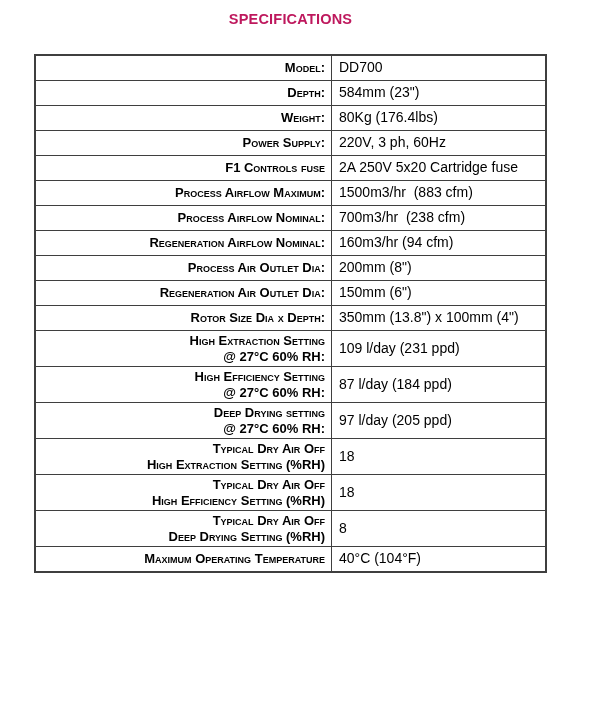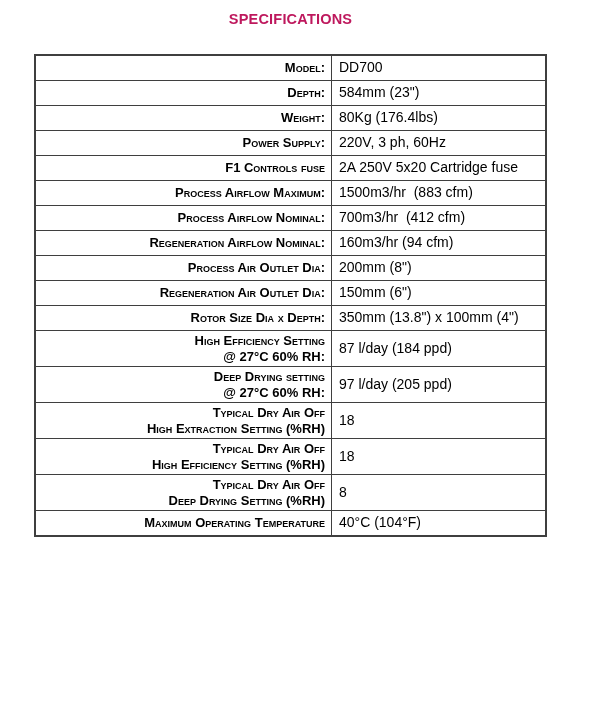--- a/index.html
+++ b/index.html
@@ -83,37 +83,42 @@
       <tr>
         <td class="label">F1 Controls fuse</td>
         <td class="value">2A 250V 5x20 Cartridge fuse</td>
       </tr>
       <tr>
         <td class="label">Process Airflow Maximum:</td>
         <td class="value">1500m3/hr  (883 cfm)</td>
       </tr>
       <tr>
         <td class="label">Process Airflow Nominal:</td>
-        <td class="value">700m3/hr  (412 cfm)</td>
+        <td class="value">700m3/hr  (238 cfm)</td>
       </tr>
       <tr>
         <td class="label">Regeneration Airflow Nominal:</td>
         <td class="value">160m3/hr (94 cfm)</td>
       </tr>
       <tr>
         <td class="label">Process Air Outlet Dia:</td>
         <td class="value">200mm (8")</td>
       </tr>
       <tr>
         <td class="label">Regeneration Air Outlet Dia:</td>
         <td class="value">150mm (6")</td>
       </tr>
       <tr>
         <td class="label">Rotor Size Dia x Depth:</td>
         <td class="value">350mm (13.8") x 100mm (4")</td>
+      </tr>
+      <tr>
+        <td class="label">High Extraction Setting
+@ 27°C 60% RH:</td>
+        <td class="value">109 l/day (231 ppd)</td>
       </tr>
       <tr>
         <td class="label">High Efficiency Setting
 @ 27°C 60% RH:</td>
         <td class="value">87 l/day (184 ppd)</td>
       </tr>
       <tr>
         <td class="label">Deep Drying setting
 @ 27°C 60% RH:</td>
         <td class="value">97 l/day (205 ppd)</td>

